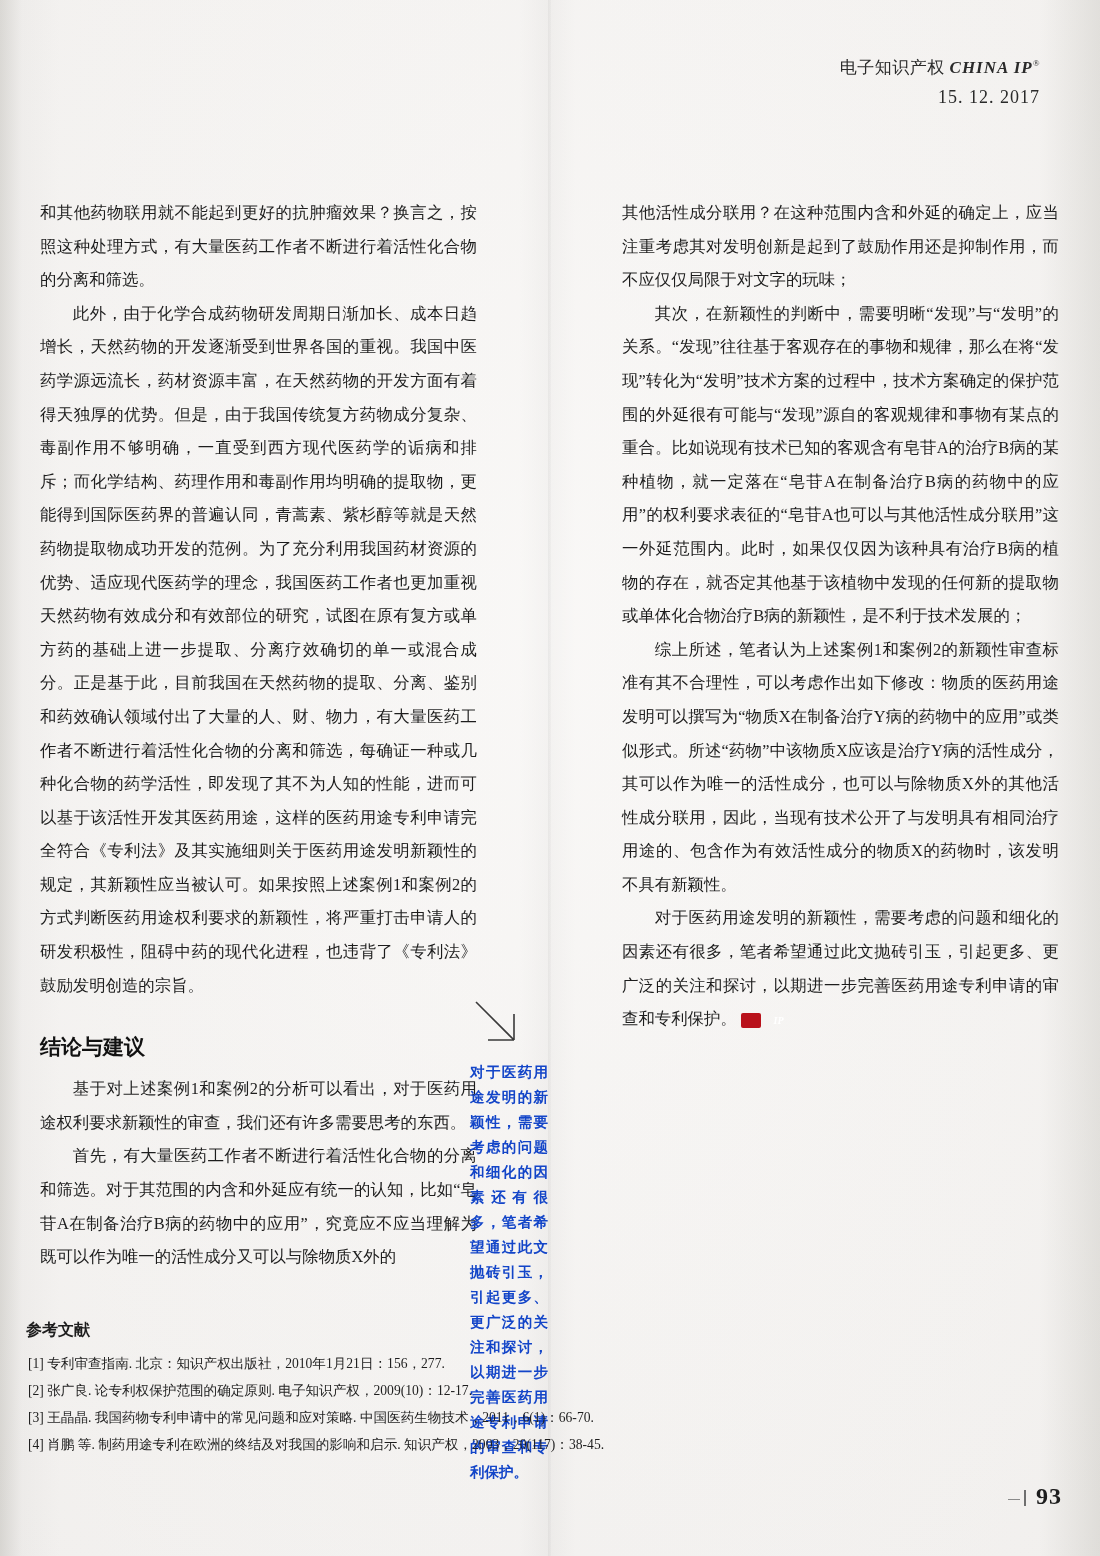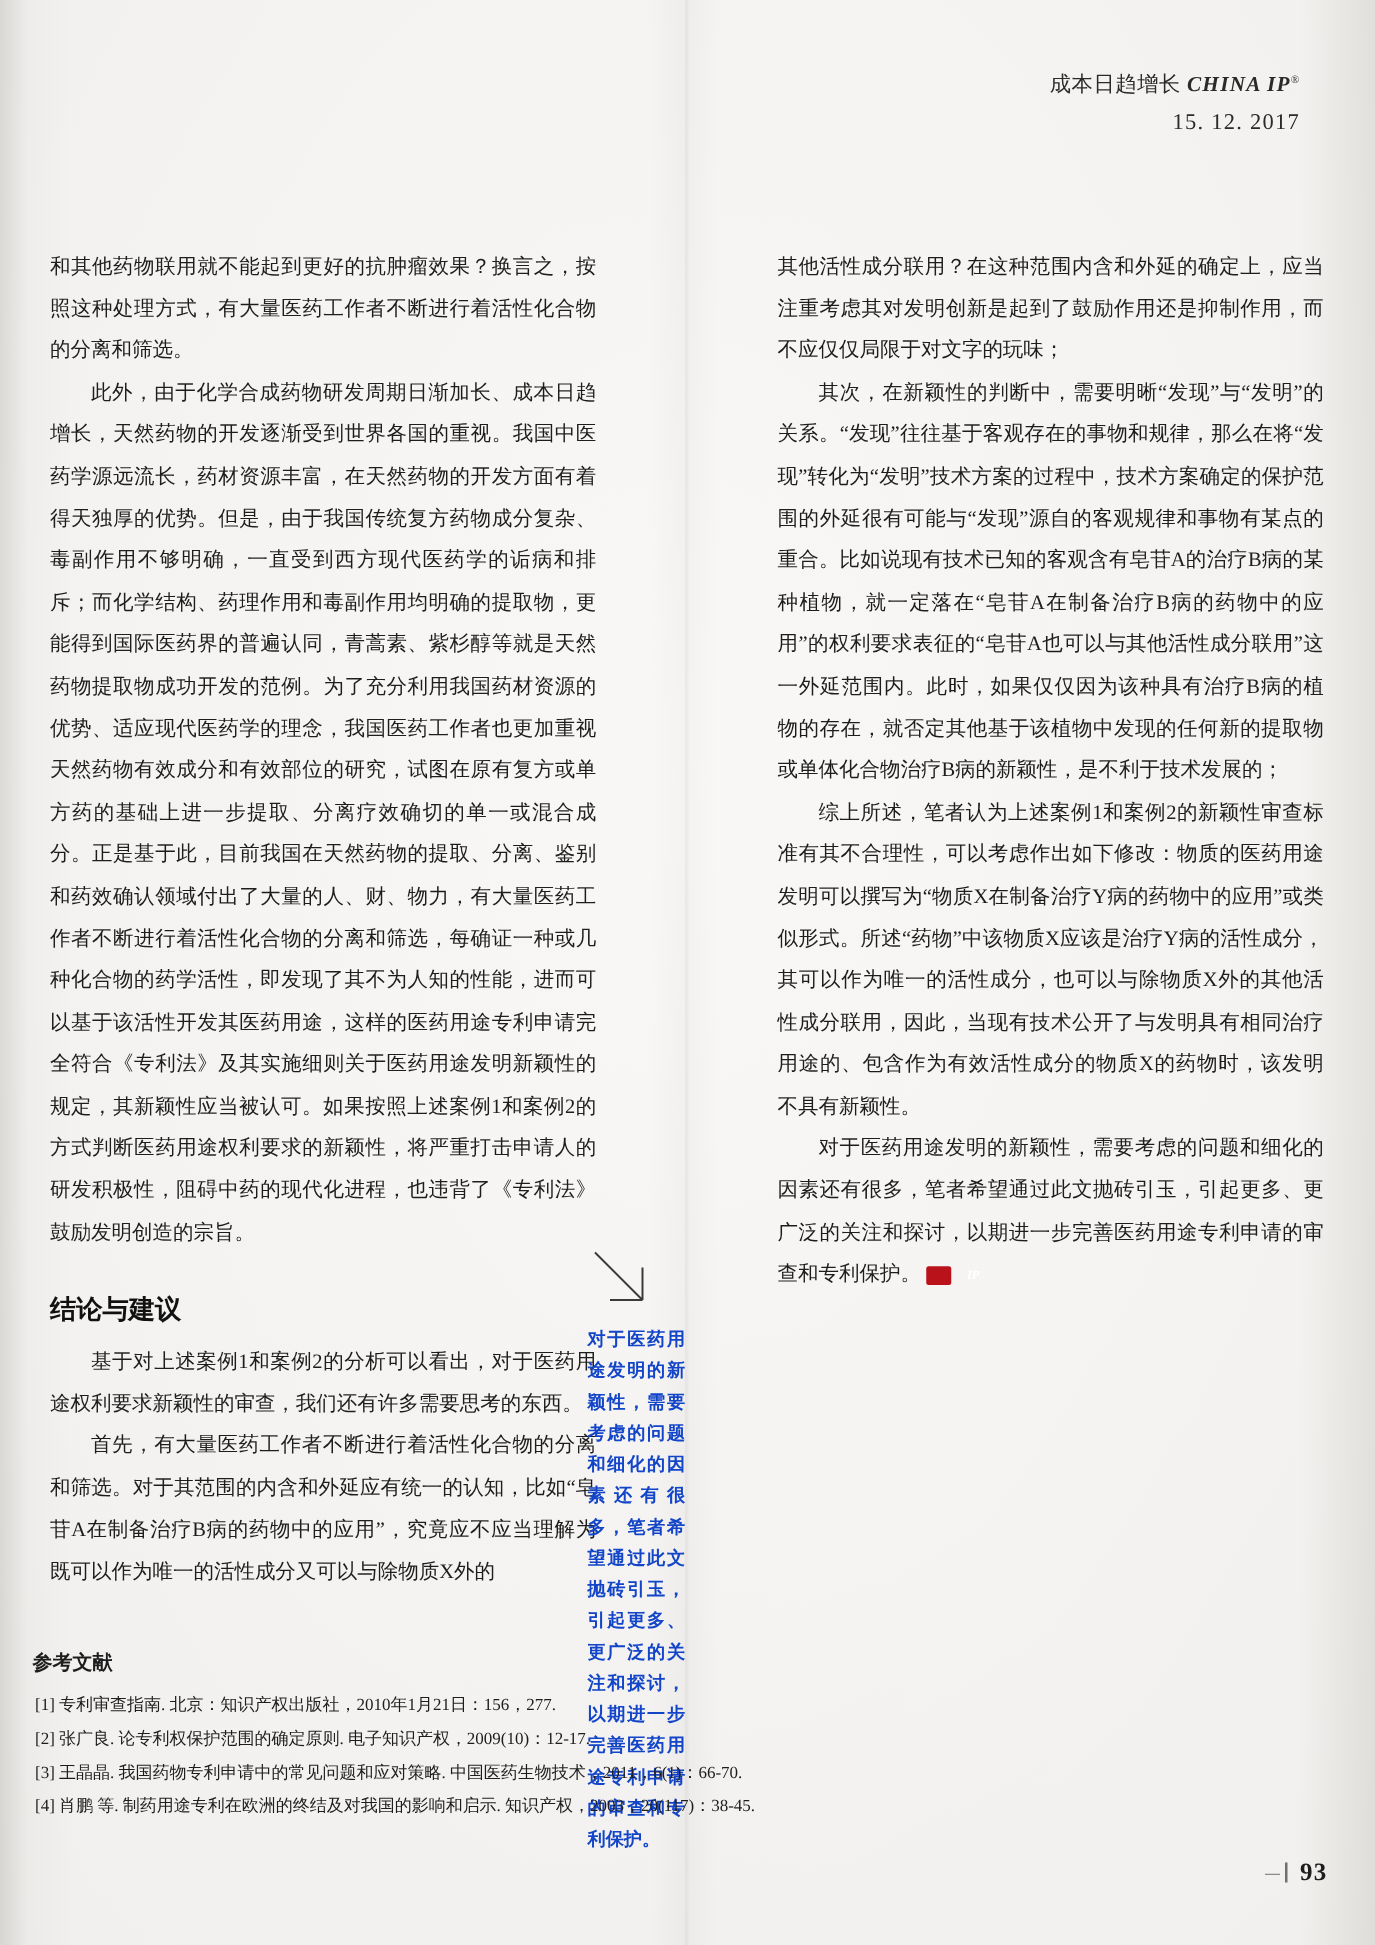--- a/index.html
+++ b/index.html
@@ -150,21 +150,21 @@
     line-height: 25px;
     margin: 2px;
     white-space: nowrap;
   }
 
   
   .footer {
     position: absolute;
     right: 38px;
     bottom: 46px;
-    font-size: 20px;
+    font-size: 24px;
     font-weight: bold;
     color: #1d1d1d;
     letter-spacing: 1px;
     font-family: Liberation Serif, serif;
   }
   .footer .bar {
     display: inline-block;
     width: 2px;
     height: 16px;
     background: #6f6f6f;
@@ -182,21 +182,21 @@
 </style>
 </head>
 <body>
 
 <div class="page">
   <div class="grain"></div>
   <div class="fold"></div>
 
   <div class="header">
     <div class="brand">
-      <span>成本日趋增长</span>
+      <span>电子知识产权</span>
       <span class="en">CHINA IP</span><span class="reg">®</span>
     </div>
     <div class="date">15. 12. 2017</div>
   </div>
 
   <div class="col col-left">
     <p>和其他药物联用就不能起到更好的抗肿瘤效果？换言之，按照这种处理方式，有大量医药工作者不断进行着活性化合物的分离和筛选。</p>
     <p class="indent">此外，由于化学合成药物研发周期日渐加长、成本日趋增长，天然药物的开发逐渐受到世界各国的重视。我国中医药学源远流长，药材资源丰富，在天然药物的开发方面有着得天独厚的优势。但是，由于我国传统复方药物成分复杂、毒副作用不够明确，一直受到西方现代医药学的诟病和排斥；而化学结构、药理作用和毒副作用均明确的提取物，更能得到国际医药界的普遍认同，青蒿素、紫杉醇等就是天然药物提取物成功开发的范例。为了充分利用我国药材资源的优势、适应现代医药学的理念，我国医药工作者也更加重视天然药物有效成分和有效部位的研究，试图在原有复方或单方药的基础上进一步提取、分离疗效确切的单一或混合成分。正是基于此，目前我国在天然药物的提取、分离、鉴别和药效确认领域付出了大量的人、财、物力，有大量医药工作者不断进行着活性化合物的分离和筛选，每确证一种或几种化合物的药学活性，即发现了其不为人知的性能，进而可以基于该活性开发其医药用途，这样的医药用途专利申请完全符合《专利法》及其实施细则关于医药用途发明新颖性的规定，其新颖性应当被认可。如果按照上述案例1和案例2的方式判断医药用途权利要求的新颖性，将严重打击申请人的研发积极性，阻碍中药的现代化进程，也违背了《专利法》鼓励发明创造的宗旨。</p>
     <h2 class="section-title">结论与建议</h2>
     <p class="indent">基于对上述案例1和案例2的分析可以看出，对于医药用途权利要求新颖性的审查，我们还有许多需要思考的东西。</p>

